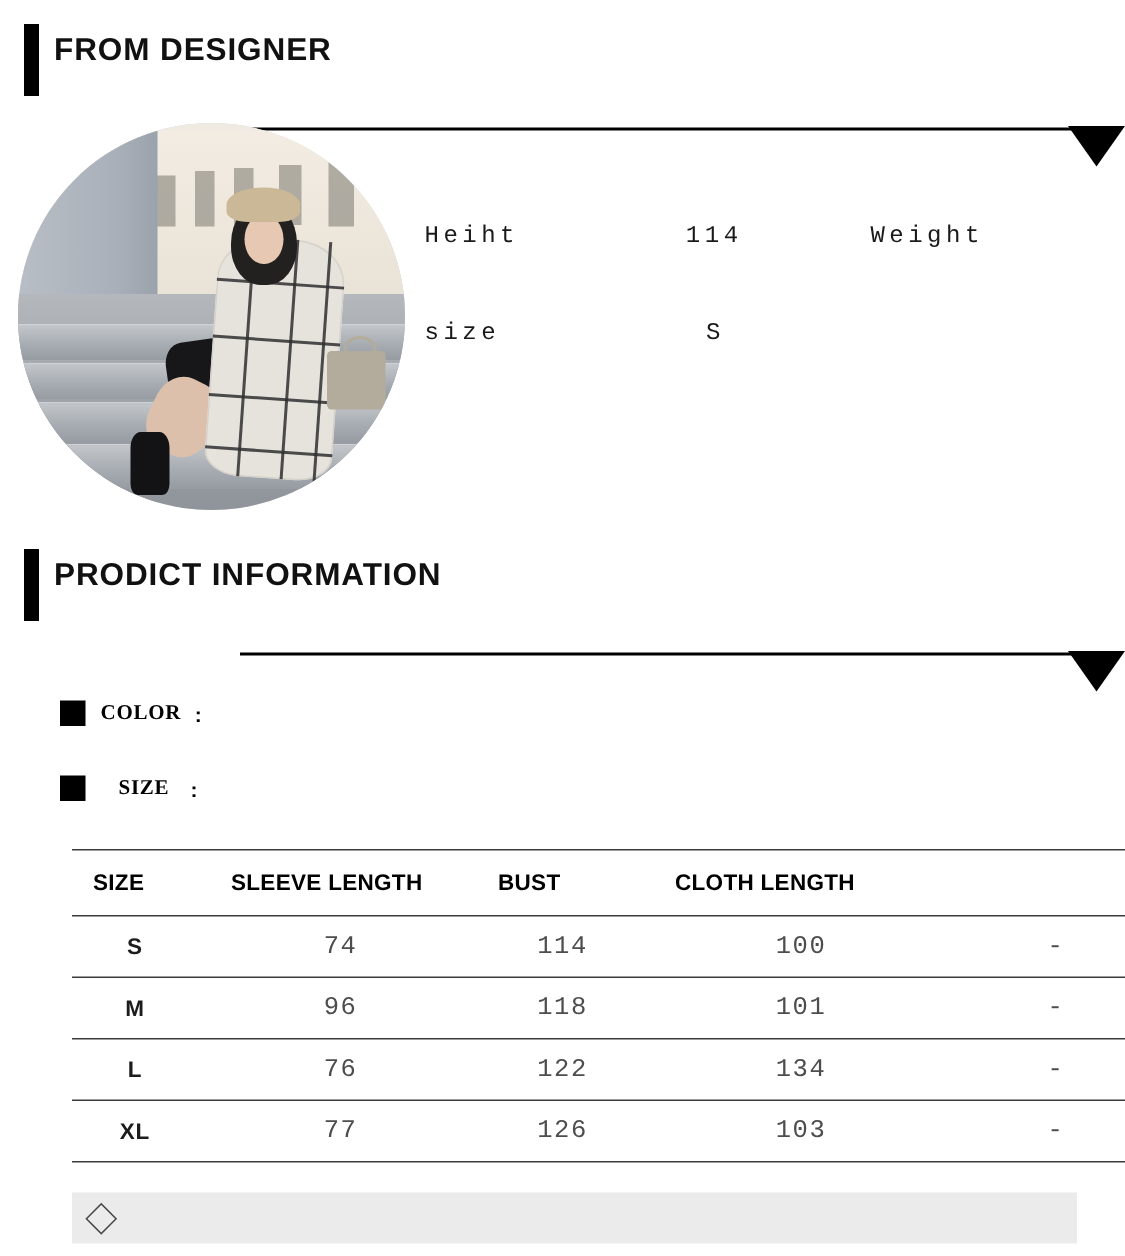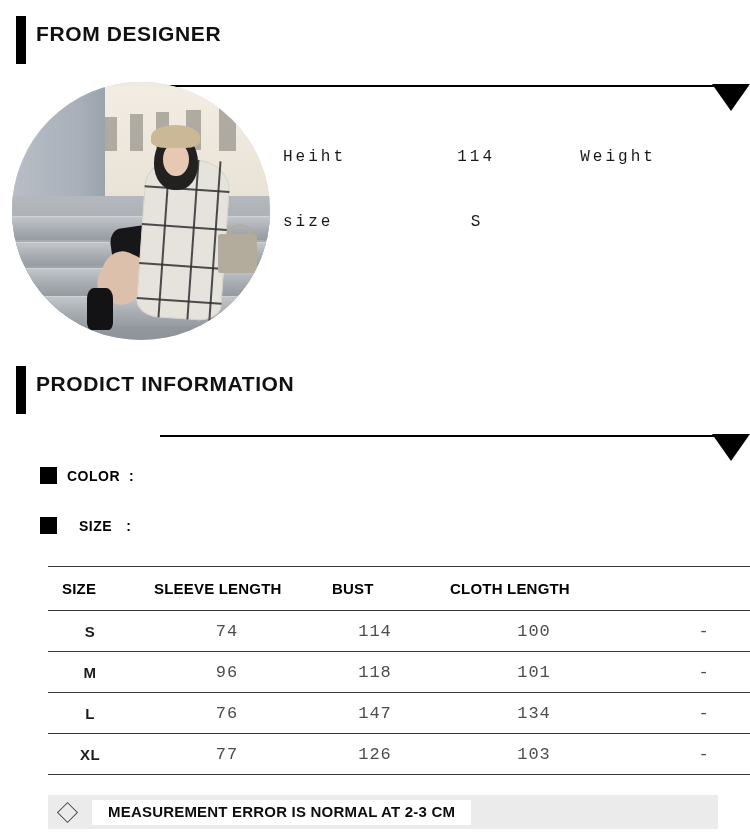--- a/index.html
+++ b/index.html
@@ -196,21 +196,21 @@
   #attr-size  { left: 40px; top: 517px; }
   .attr-square {
     width: 17px;
     height: 17px;
     background: #000000;
     margin-right: 10px;
     flex: none;
   }
   #attr-size .attr-square { margin-right: 22px; }
   .attr-label {
-    font-family: Liberation Sans, sans-serif;
+    font-family: Liberation Serif, serif;
     font-weight: bold;
     font-size: 14px;
     letter-spacing: 0.5px;
     color: #000000;
   }
   .attr-colon {
     font-family: "Liberation Sans", sans-serif;
     font-weight: bold;
     font-size: 14px;
     margin-left: 9px;
@@ -404,32 +404,29 @@
     <tr>
       <td class="col-size">M</td>
       <td>96</td>
       <td>118</td>
       <td>101</td>
       <td>-</td>
     </tr>
     <tr>
       <td class="col-size">L</td>
       <td>76</td>
-      <td>147</td>
+      <td>122</td>
       <td>134</td>
       <td>-</td>
     </tr>
     <tr>
       <td class="col-size">XL</td>
       <td>77</td>
       <td>126</td>
       <td>103</td>
       <td>-</td>
     </tr>
   </tbody>
 </table>
 
 <div id="footer-note">
   <span class="diamond-icon"></span>
-  <span class="note-text-box">
-    <span class="note-text">MEASUREMENT ERROR IS NORMAL AT 2-3 CM</span>
-  </span>
 </div>
 
 </body></html>

